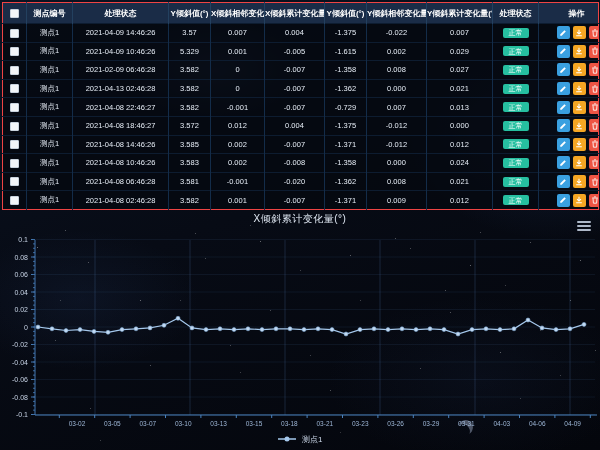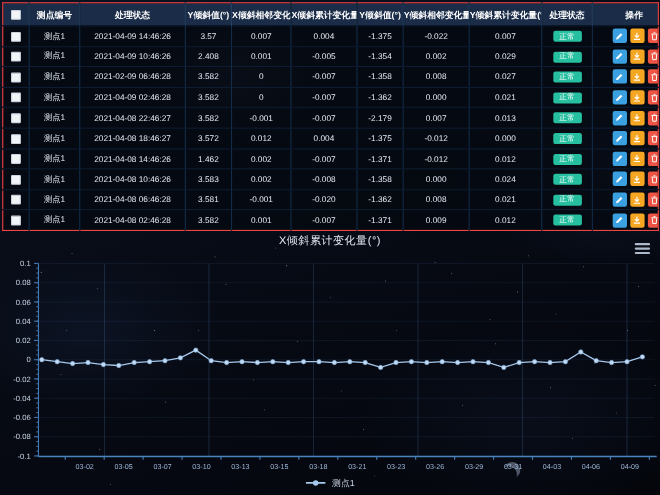--- a/index.html
+++ b/index.html
@@ -123,24 +123,24 @@
               </svg></span><span class="abtn down"><svg width="8" height="8" viewBox="0 0 10 10">
                 <path d="M5 1 V6 M2.6 4 L5 6.4 L7.4 4 M1.5 8.5 H8.5" stroke="#fff" stroke-width="1.3" fill="none"></path>
               </svg></span><span class="abtn del"><svg width="8" height="8" viewBox="0 0 10 10">
                 <path d="M1.5 2.5 H8.5 M4 1 H6 M2.5 3 L3 9 H7 L7.5 3" stroke="#fff" stroke-width="1.1" fill="none"></path>
               </svg></span></td>
         </tr>
         <tr>
           <td><span class="cb"></span></td>
           <td>测点1</td>
           <td>2021-04-09 10:46:26</td>
-          <td>2.408</td>
+          <td>5.329</td>
           <td>0.001</td>
           <td>-0.005</td>
-          <td>-1.354</td>
+          <td>-1.615</td>
           <td>0.002</td>
           <td>0.029</td>
           <td><span class="badge">正常</span></td>
           <td><span class="abtn edit"><svg width="8" height="8" viewBox="0 0 10 10">
                 <path d="M1.5 8.5 L1.7 6.6 L6.8 1.5 L8.5 3.2 L3.4 8.3 Z" fill="#fff"></path>
               </svg></span><span class="abtn down"><svg width="8" height="8" viewBox="0 0 10 10">
                 <path d="M5 1 V6 M2.6 4 L5 6.4 L7.4 4 M1.5 8.5 H8.5" stroke="#fff" stroke-width="1.3" fill="none"></path>
               </svg></span><span class="abtn del"><svg width="8" height="8" viewBox="0 0 10 10">
                 <path d="M1.5 2.5 H8.5 M4 1 H6 M2.5 3 L3 9 H7 L7.5 3" stroke="#fff" stroke-width="1.1" fill="none"></path>
               </svg></span></td>
@@ -160,21 +160,21 @@
                 <path d="M1.5 8.5 L1.7 6.6 L6.8 1.5 L8.5 3.2 L3.4 8.3 Z" fill="#fff"></path>
               </svg></span><span class="abtn down"><svg width="8" height="8" viewBox="0 0 10 10">
                 <path d="M5 1 V6 M2.6 4 L5 6.4 L7.4 4 M1.5 8.5 H8.5" stroke="#fff" stroke-width="1.3" fill="none"></path>
               </svg></span><span class="abtn del"><svg width="8" height="8" viewBox="0 0 10 10">
                 <path d="M1.5 2.5 H8.5 M4 1 H6 M2.5 3 L3 9 H7 L7.5 3" stroke="#fff" stroke-width="1.1" fill="none"></path>
               </svg></span></td>
         </tr>
         <tr>
           <td><span class="cb"></span></td>
           <td>测点1</td>
-          <td>2021-04-09 02:46:28</td>
+          <td>2021-04-13 02:46:28</td>
           <td>3.582</td>
           <td>0</td>
           <td>-0.007</td>
           <td>-1.362</td>
           <td>0.000</td>
           <td>0.021</td>
           <td><span class="badge">正常</span></td>
           <td><span class="abtn edit"><svg width="8" height="8" viewBox="0 0 10 10">
                 <path d="M1.5 8.5 L1.7 6.6 L6.8 1.5 L8.5 3.2 L3.4 8.3 Z" fill="#fff"></path>
               </svg></span><span class="abtn down"><svg width="8" height="8" viewBox="0 0 10 10">
@@ -183,21 +183,21 @@
                 <path d="M1.5 2.5 H8.5 M4 1 H6 M2.5 3 L3 9 H7 L7.5 3" stroke="#fff" stroke-width="1.1" fill="none"></path>
               </svg></span></td>
         </tr>
         <tr>
           <td><span class="cb"></span></td>
           <td>测点1</td>
           <td>2021-04-08 22:46:27</td>
           <td>3.582</td>
           <td>-0.001</td>
           <td>-0.007</td>
-          <td>-2.179</td>
+          <td>-0.729</td>
           <td>0.007</td>
           <td>0.013</td>
           <td><span class="badge">正常</span></td>
           <td><span class="abtn edit"><svg width="8" height="8" viewBox="0 0 10 10">
                 <path d="M1.5 8.5 L1.7 6.6 L6.8 1.5 L8.5 3.2 L3.4 8.3 Z" fill="#fff"></path>
               </svg></span><span class="abtn down"><svg width="8" height="8" viewBox="0 0 10 10">
                 <path d="M5 1 V6 M2.6 4 L5 6.4 L7.4 4 M1.5 8.5 H8.5" stroke="#fff" stroke-width="1.3" fill="none"></path>
               </svg></span><span class="abtn del"><svg width="8" height="8" viewBox="0 0 10 10">
                 <path d="M1.5 2.5 H8.5 M4 1 H6 M2.5 3 L3 9 H7 L7.5 3" stroke="#fff" stroke-width="1.1" fill="none"></path>
               </svg></span></td>
@@ -218,21 +218,21 @@
               </svg></span><span class="abtn down"><svg width="8" height="8" viewBox="0 0 10 10">
                 <path d="M5 1 V6 M2.6 4 L5 6.4 L7.4 4 M1.5 8.5 H8.5" stroke="#fff" stroke-width="1.3" fill="none"></path>
               </svg></span><span class="abtn del"><svg width="8" height="8" viewBox="0 0 10 10">
                 <path d="M1.5 2.5 H8.5 M4 1 H6 M2.5 3 L3 9 H7 L7.5 3" stroke="#fff" stroke-width="1.1" fill="none"></path>
               </svg></span></td>
         </tr>
         <tr>
           <td><span class="cb"></span></td>
           <td>测点1</td>
           <td>2021-04-08 14:46:26</td>
-          <td>1.462</td>
+          <td>3.585</td>
           <td>0.002</td>
           <td>-0.007</td>
           <td>-1.371</td>
           <td>-0.012</td>
           <td>0.012</td>
           <td><span class="badge">正常</span></td>
           <td><span class="abtn edit"><svg width="8" height="8" viewBox="0 0 10 10">
                 <path d="M1.5 8.5 L1.7 6.6 L6.8 1.5 L8.5 3.2 L3.4 8.3 Z" fill="#fff"></path>
               </svg></span><span class="abtn down"><svg width="8" height="8" viewBox="0 0 10 10">
                 <path d="M5 1 V6 M2.6 4 L5 6.4 L7.4 4 M1.5 8.5 H8.5" stroke="#fff" stroke-width="1.3" fill="none"></path>

